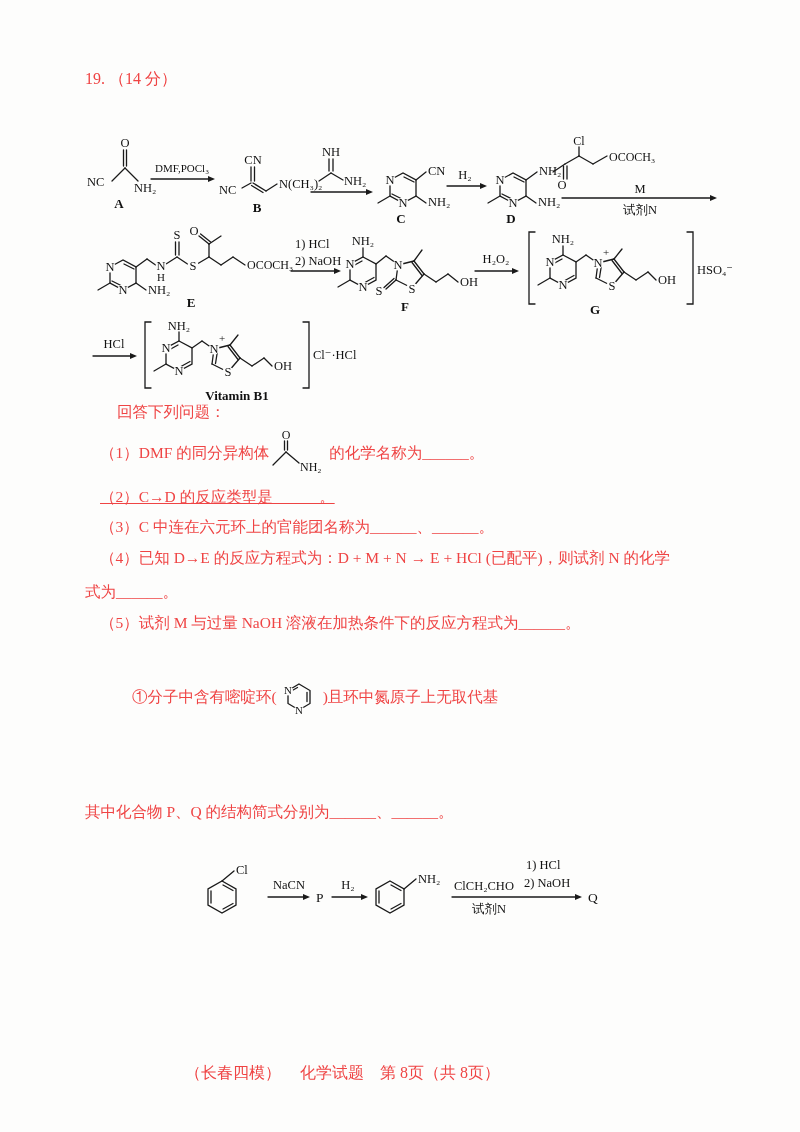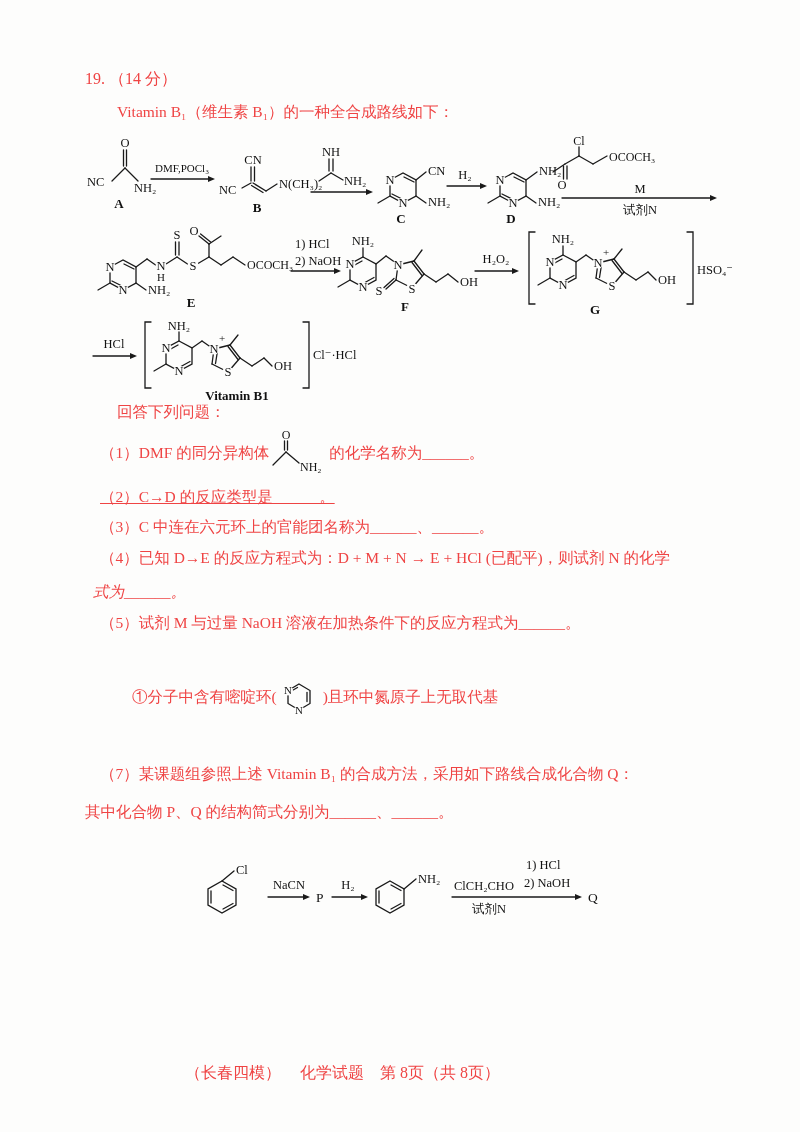--- a/index.html
+++ b/index.html
@@ -19,21 +19,20 @@
   svg text.lbl{font-weight:bold;font-size:13px;}
   svg text.sm{font-size:11px;}
   .footer-item{position:absolute;font-size:16px;}
 </style>
 </head>
 <body>
 
 <div class="sheet">
 
   <div class="txt" style="left:85px;top:68px;font-size:16px;">19. （14 分）</div>
-  <div class="txt" style="left:117px;top:102px;">Vitamin B₁（维生素 B₁）的一种全合成路线如下：</div>
 
   <svg style="left:85px;top:136px;" width="715" height="102" viewBox="0 0 715 102">
     <defs>
       <g id="pyr1">
         <path d="M-13,-8 L0,-15 L13,-8 L13,8 L0,15 L-13,8 Z"></path>
         <line x1="1" y1="-11" x2="11" y2="-6"></line>
         <line x1="-1" y1="11" x2="-11" y2="6"></line>
         <line x1="-13" y1="8" x2="-25" y2="15"></line>
         <line x1="13" y1="8" x2="23" y2="15"></line>
         <circle cx="-13" cy="-8" r="5.5"></circle>
@@ -277,38 +276,37 @@
       <line x1="17" y1="22" x2="30" y2="33"></line>
       <text x="17" y="9" text-anchor="middle" style="font-size:12px">O</text>
       <text x="31" y="41" style="font-size:12px">NH₂</text>
     </svg>
     <span>的化学名称为______。</span>
   </div>
 
   <div class="txt" style="left:100px;top:487px;text-decoration:underline;">（2）C→D 的反应类型是______。</div>
   <div class="txt" style="left:100px;top:517px;">（3）C 中连在六元环上的官能团名称为______、______。</div>
   <div class="txt" style="left:100px;top:548px;">（4）已知 D→E 的反应方程式为：D + M + N → E + HCl (已配平)，则试剂 N 的化学</div>
-  <div class="txt" style="left:93px;top:582px;font-style:italic;">式为______。</div>
+  <div class="txt" style="left:85px;top:582px;">式为______。</div>
   <div class="txt" style="left:100px;top:613px;">（5）试剂 M 与过量 NaOH 溶液在加热条件下的反应方程式为______。</div>
 
   <div class="txt flexline" style="left:132px;top:672px;height:50px;">
     <span>①分子中含有嘧啶环(</span>
     <svg style="position:static;" width="46" height="50" viewBox="0 0 46 50">
       <path d="M22,12 L33,18.5 L33,31.5 L22,38 L11,31.5 L11,18.5 Z"></path>
       <line x1="30" y1="20.5" x2="30" y2="29.5"></line>
       <line x1="13.5" y1="19.5" x2="20.5" y2="15.5"></line>
       <circle cx="11" cy="18.5" r="5"></circle>
         <circle cx="22" cy="38" r="5"></circle>
       <text x="11" y="22" text-anchor="middle" class="sm">N</text>
       <text x="22" y="41.5" text-anchor="middle" class="sm">N</text>
     </svg>
     <span>)且环中氮原子上无取代基</span>
   </div>
 
-  <div class="txt" style="left:100px;top:764px;">（7）某课题组参照上述 Vitamin B₁ 的合成方法，采用如下路线合成化合物 Q：</div>
   <div class="txt" style="left:85px;top:802px;">其中化合物 P、Q 的结构简式分别为______、______。</div>
 
   <svg style="left:190px;top:852px;" width="430" height="78" viewBox="0 0 430 78">
     <g>
       <path d="M32,29 L46,37 L46,53 L32,61 L18,53 L18,37 Z"></path>
       <line x1="33" y1="33" x2="43" y2="38.5"></line>
       <line x1="43" y1="51.5" x2="33" y2="57"></line>
       <line x1="21" y1="39" x2="21" y2="51"></line>
       <line x1="32" y1="29" x2="44" y2="19"></line>
       <text x="46" y="22" style="font-size:12.5px">Cl</text>

